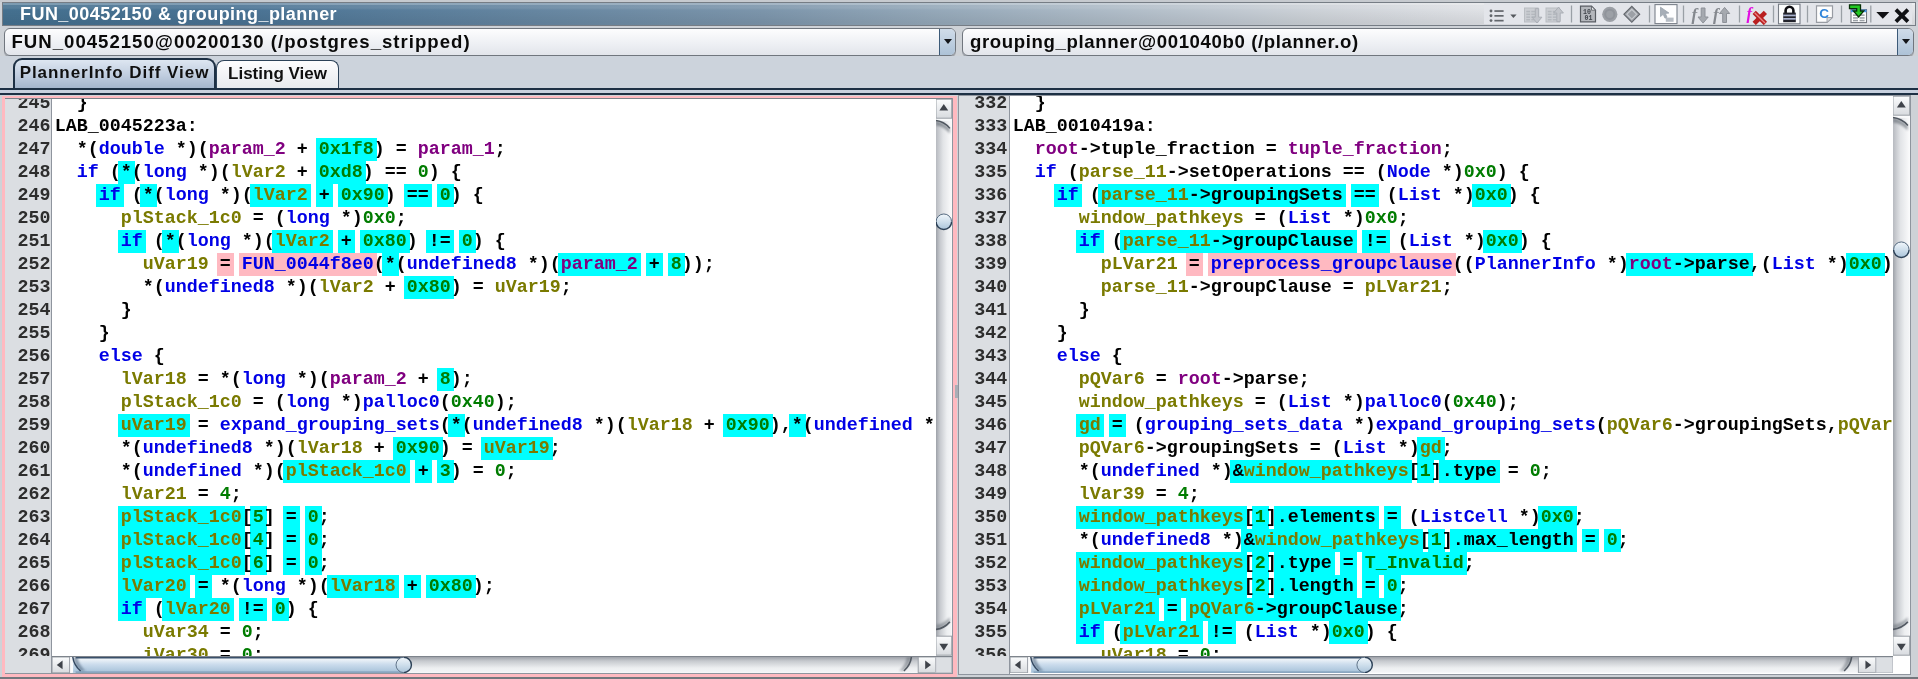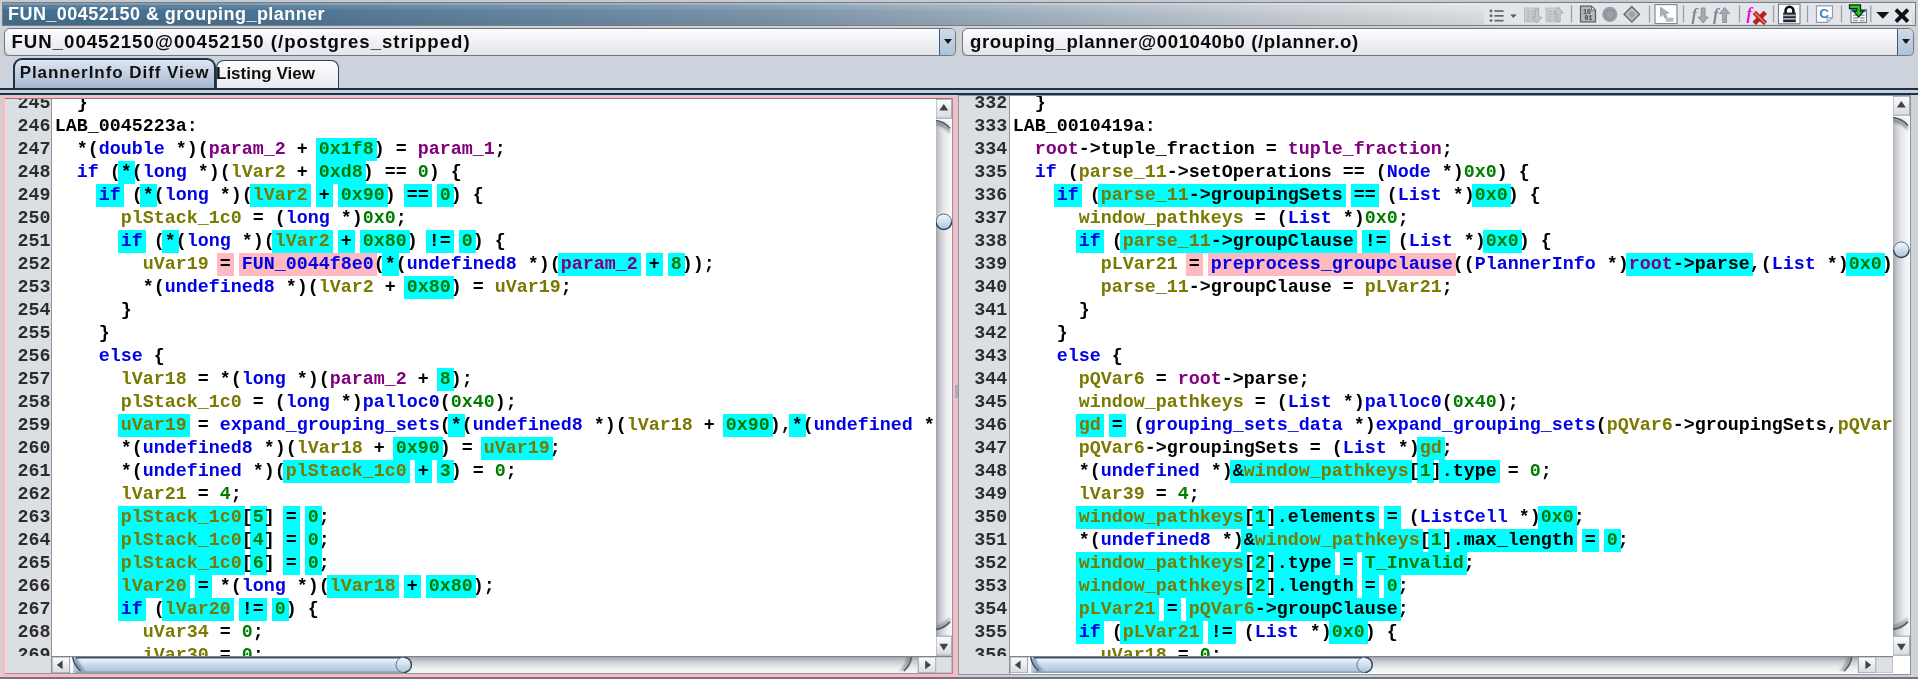--- a/index.html
+++ b/index.html
@@ -11,21 +11,21 @@
 .b { color:#0000e6; } .o { color:#7a7a00; } .p { color:#800080; } .g { color:#007c00; }
 .ui { font-family:"Liberation Sans",sans-serif; font-weight:bold; }
 .vp { position:absolute; overflow:hidden; }
 </style></head>
 <body>
 
 <div class="abs" style="left:0;top:0;width:1918px;height:2px;background:#c6cacf"></div>
 
 <div class="abs" style="left:2px;top:2px;width:1914px;height:23.5px;border:1px solid #767d85;
 background:linear-gradient(to bottom,rgba(255,255,255,.30) 0 2px,rgba(255,255,255,.10) 2px 5px,rgba(255,255,255,0) 32%,rgba(0,0,0,.06) 88%),linear-gradient(to right,#44708f 0px,#4a7394 240px,#7c95ab 760px,#93a7b8 920px,#ccd1d7 1310px,#e0e2e6 1490px,#e3e5e9 100%);"></div>
-<div class="abs ui" style="left:8px;top:2.5px;height:23px;line-height:23px;font-size:18px;color:#fff;letter-spacing:0.45px">FUN_00452150 &amp; grouping_planner</div>
+<div class="abs ui" style="left:20px;top:2.5px;height:23px;line-height:23px;font-size:18px;color:#fff;letter-spacing:0.45px">FUN_00452150 &amp; grouping_planner</div>
 <div class="abs" style="left:1484px;top:3.2px;width:428px;height:21px;background:#e3e5ea"></div>
 <div class="abs" style="left:1484px;top:3.2px;width:428px;height:22px"><svg width="428" height="22" viewBox="0 0 428 22">
       <circle cx="7.0" cy="8.0" r="1.45" fill="#63676c"></circle>
       <rect x="10.400000000000091" y="7.2" width="9.2" height="1.7" fill="#63676c"></rect>
       <circle cx="7.0" cy="12.8" r="1.45" fill="#63676c"></circle>
       <rect x="10.400000000000091" y="12.0" width="9.2" height="1.7" fill="#63676c"></rect>
       <circle cx="7.0" cy="17.6" r="1.45" fill="#63676c"></circle>
       <rect x="10.400000000000091" y="16.8" width="9.2" height="1.7" fill="#63676c"></rect>
       <path d="M26.299999999999955 11.6 L32.59999999999991 11.6 L29.40000000000009 14.9 Z" fill="#54585d"></path>
       <rect x="40.5" y="5" width="13.5" height="14" fill="#cbced3" stroke="#b9bdc2" stroke-width="1"></rect>
@@ -101,32 +101,32 @@
       <path d="M392.29999999999995 9 L405.29999999999995 9 L398.79999999999995 15.8 Z" fill="#101114"></path>
       <g stroke="#101114" stroke-width="3.8" stroke-linecap="butt">
         <line x1="411.9000000000001" y1="6.6" x2="423.9000000000001" y2="18.6"></line>
         <line x1="411.9000000000001" y1="18.6" x2="423.9000000000001" y2="6.6"></line>
       </g>
     </svg></div>
 
 <div class="abs" style="left:4px;top:28.2px;width:951.8px;height:27.6px;border:1px solid #70767e;border-radius:6px;background:linear-gradient(#fdfdfe,#eef0f4 55%,#e2e5eb);box-shadow:0 1.5px 0 rgba(110,116,126,.5)"></div>
 <div class="abs" style="left:938.8px;top:29.2px;width:16px;height:25.6px;border-left:1.4px solid #3c5a78;border-radius:0 5px 5px 0;background:linear-gradient(#d0dce9,#adc2d7)"></div>
 <div class="abs" style="left:943.8px;top:39.3px;width:0;height:0;border:4.6px solid transparent;border-top:5.4px solid #14161a;border-bottom:none"></div>
-<div class="abs ui" style="left:11.5px;top:28.2px;height:27.6px;line-height:27.6px;font-size:18.6px;color:#0a0a0a;letter-spacing:1px">FUN_00452150@00452150 (/postgres_stripped)</div>
+<div class="abs ui" style="left:11.5px;top:28.2px;height:27.6px;line-height:27.6px;font-size:18.6px;color:#0a0a0a;letter-spacing:1px">FUN_00452150@00200130 (/postgres_stripped)</div>
 <div class="abs" style="left:962px;top:28.2px;width:951.8px;height:27.6px;border:1px solid #70767e;border-radius:6px;background:linear-gradient(#fdfdfe,#eef0f4 55%,#e2e5eb);box-shadow:0 1.5px 0 rgba(110,116,126,.5)"></div>
 <div class="abs" style="left:1896.8px;top:29.2px;width:16px;height:25.6px;border-left:1.4px solid #3c5a78;border-radius:0 5px 5px 0;background:linear-gradient(#d0dce9,#adc2d7)"></div>
 <div class="abs" style="left:1901.8px;top:39.3px;width:0;height:0;border:4.6px solid transparent;border-top:5.4px solid #14161a;border-bottom:none"></div>
 <div class="abs ui" style="left:970px;top:28.2px;height:27.6px;line-height:27.6px;font-size:18.6px;color:#0a0a0a;letter-spacing:0.62px">grouping_planner@001040b0 (/planner.o)</div>
 
 <div class="abs" style="left:0;top:56px;width:1918px;height:32.3px;background:#ccd3dc"></div>
 <div class="abs" style="left:0;top:88.3px;width:1918px;height:1.7px;background:#1d3044"></div>
 <div class="abs" style="left:0;top:90px;width:1918px;height:3.3px;background:#c7d0de"></div>
 <div class="abs" style="left:0;top:93.3px;width:1918px;height:1.4px;background:#1d3044"></div>
 <div class="abs" style="left:216px;top:59.6px;width:123px;height:28.7px;border:1.5px solid #2c4258;border-bottom:none;border-radius:8px 8px 0 0;background:linear-gradient(#fdfdfe,#e7eaee)"></div>
-<div class="abs ui" style="left:216px;top:60px;width:123px;height:28px;line-height:28px;font-size:17px;color:#101010;">Listing View</div>
+<div class="abs ui" style="left:216px;top:60px;width:123px;height:28px;line-height:28px;font-size:17px;color:#101010;text-align:center">Listing View</div>
 <div class="abs" style="left:13px;top:57.6px;width:203px;height:30.7px;border:2px solid #1d3044;border-bottom:none;border-radius:9px 9px 0 0;background:linear-gradient(#dde6f1,#c0cddf 55%,#a4b6cc)"></div>
 <div class="abs ui" style="left:13px;top:58px;width:203px;height:30px;line-height:30px;font-size:17px;color:#101010;text-align:center;letter-spacing:0.95px">PlannerInfo Diff View</div>
 
 <div class="abs" style="left:2px;top:95.5px;width:954.5px;height:581.3px;background:#ffb9c0"></div>
 <div class="abs" style="left:5px;top:98.4px;width:947.7px;height:575.4px;background:#fff"></div>
 <div class="abs" style="left:5px;top:98.4px;width:947.7px;height:1.1px;background:#7e848c"></div>
 <div class="abs" style="left:951.6px;top:98.4px;width:1.2px;height:575.4px;background:#8f959e"></div>
 <div class="abs" style="left:5px;top:672.6px;width:947.7px;height:1.2px;background:#8f959e"></div>
 <div class="abs" style="left:5px;top:99.4px;width:45.5px;height:573.4px;background:#dbdee2"></div>
 <div class="abs" style="left:50.5px;top:99.4px;width:1.8px;height:573.4px;background:#8f959e"></div>

